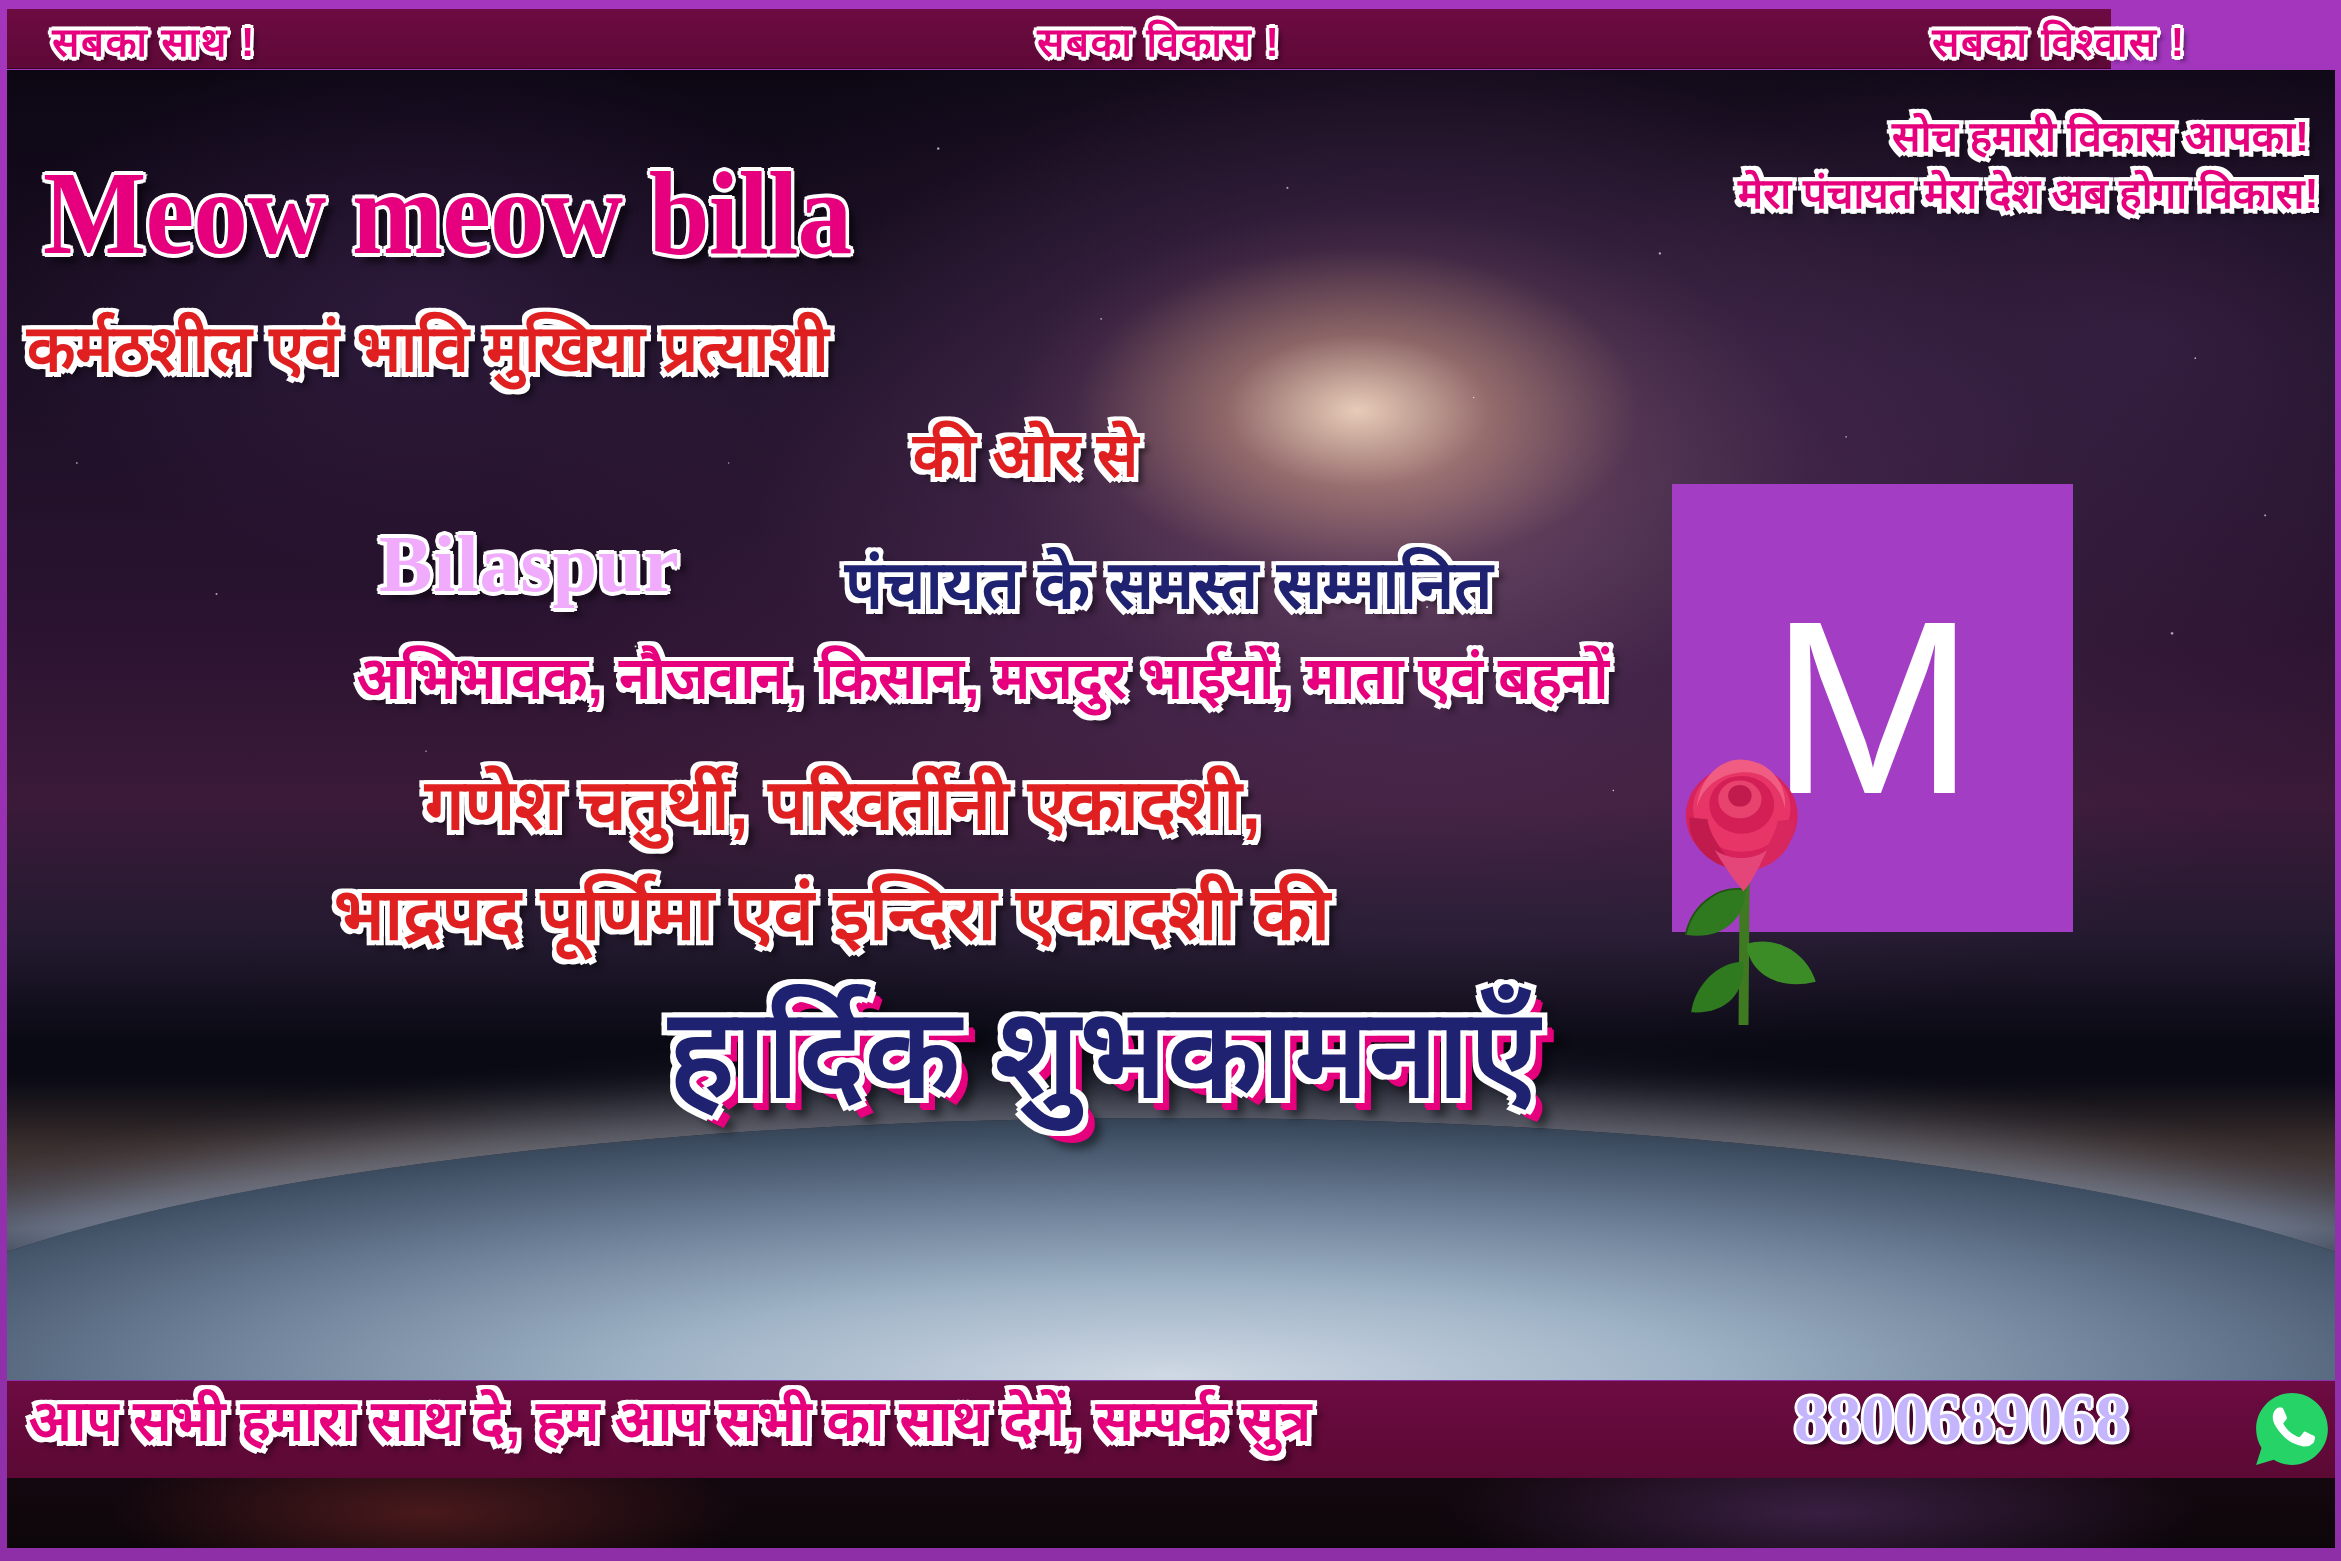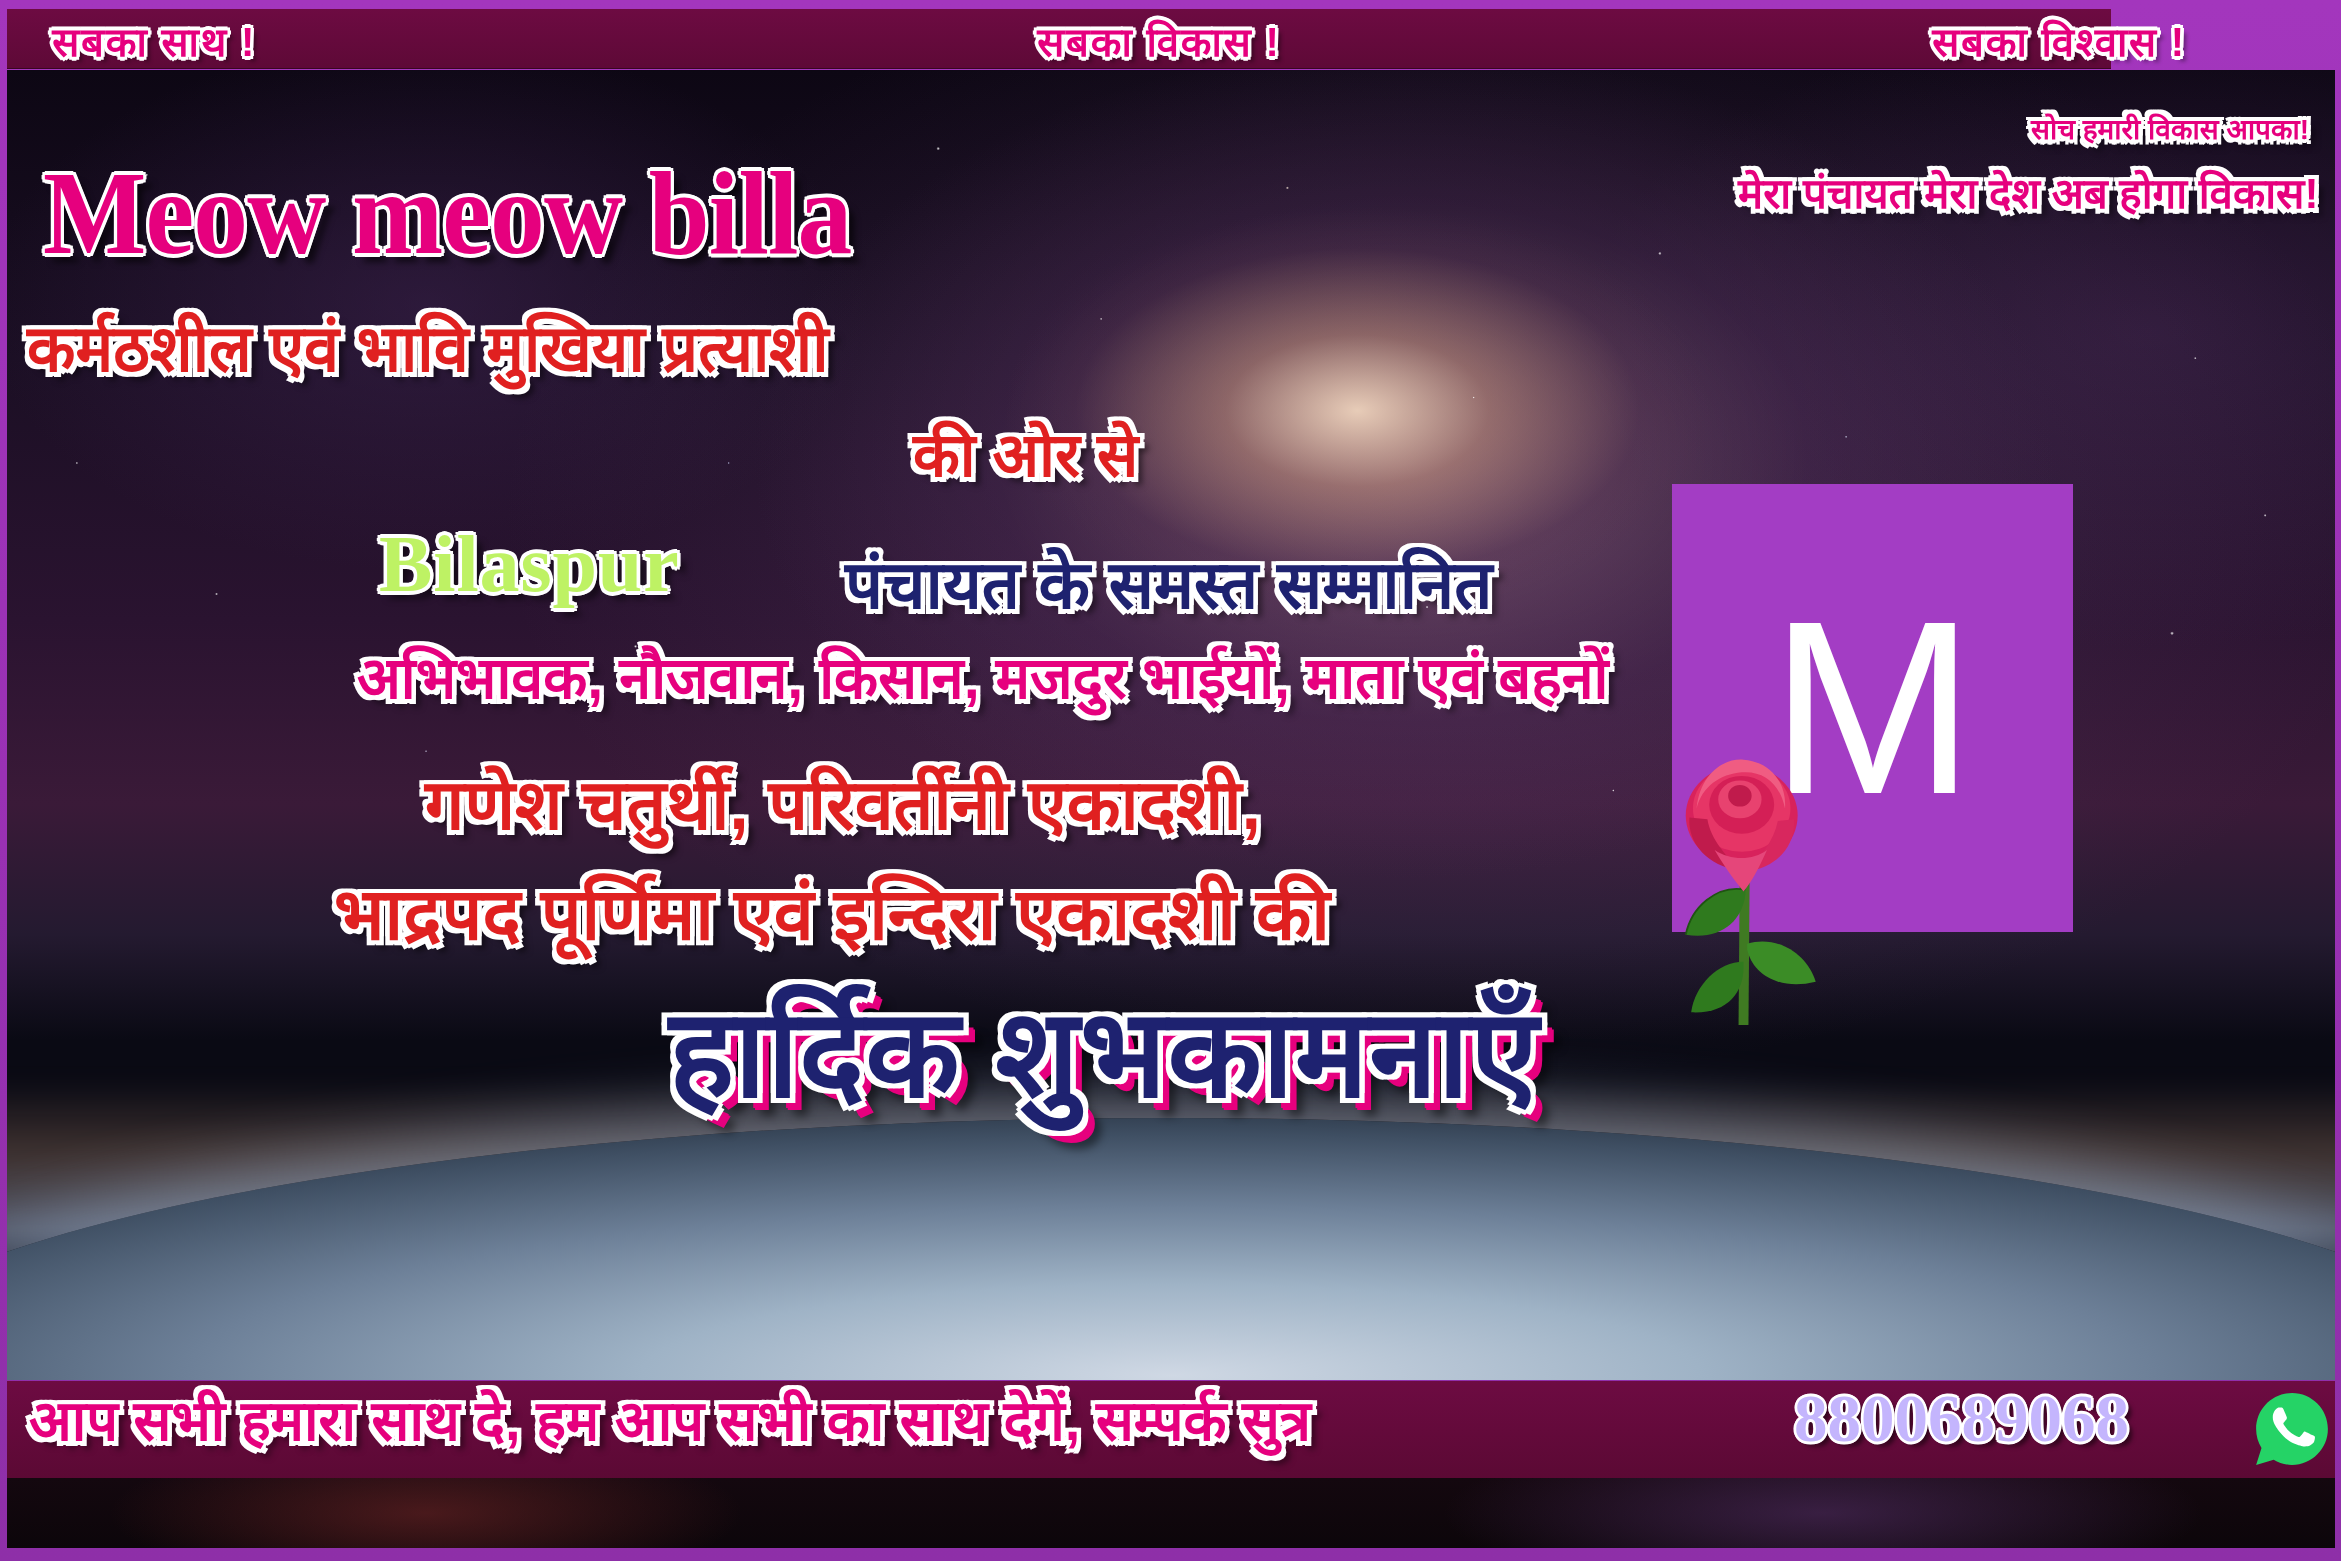--- a/index.html
+++ b/index.html
@@ -146,31 +146,31 @@
     font-size:119px;font-weight:bold;
     color:#e6007e;
     letter-spacing:-0.9px;
     transform:scaleX(.92);transform-origin:left center;
     text-shadow:
       -2.7px -2.7px 0 #fff, 2.7px -2.7px 0 #fff, -2.7px 2.7px 0 #fff, 2.7px 2.7px 0 #fff,
       -3.6px 0 0 #fff, 3.6px 0 0 #fff, 0 -3.6px 0 #fff, 0 3.6px 0 #fff,
       9px 9px 7.2px rgba(0,0,0,.6);
   }
 
-  #corner-line1{right:33px;top:116px;font-size:28px;}
+  #corner-line1{right:33px;top:116px;font-size:42px;}
   #corner-line2{right:23.5px;top:173px;font-size:42px;}
 
   #sub1{left:27px;top:316px;font-size:65px;transform:scaleX(.97);transform-origin:left center;}
   #sub2{left:913px;top:425px;font-size:61px;}
 
   #bilaspur1{
     left:379px;top:524px;
     font-family:"Liberation Serif", serif;
     font-size:80px;font-weight:bold;
-    color:#bef264;
+    color:#f0abfc;
     letter-spacing:0.9px;
     text-shadow:
       -2.7px -2.7px 0 #fff, 2.7px -2.7px 0 #fff, -2.7px 2.7px 0 #fff, 2.7px 2.7px 0 #fff,
       -3.6px 0 0 #fff, 3.6px 0 0 #fff, 0 -3.6px 0 #fff, 0 3.6px 0 #fff,
       8.1px 8.1px 6.3px rgba(0,0,0,.5);
   }
   #dots1{left:384px;top:596px;width:389px;height:9px;
     background-image:radial-gradient(circle, #e6007e 45%, transparent 46%);
     background-size:16.3px 9px;background-repeat:repeat-x;}
 

